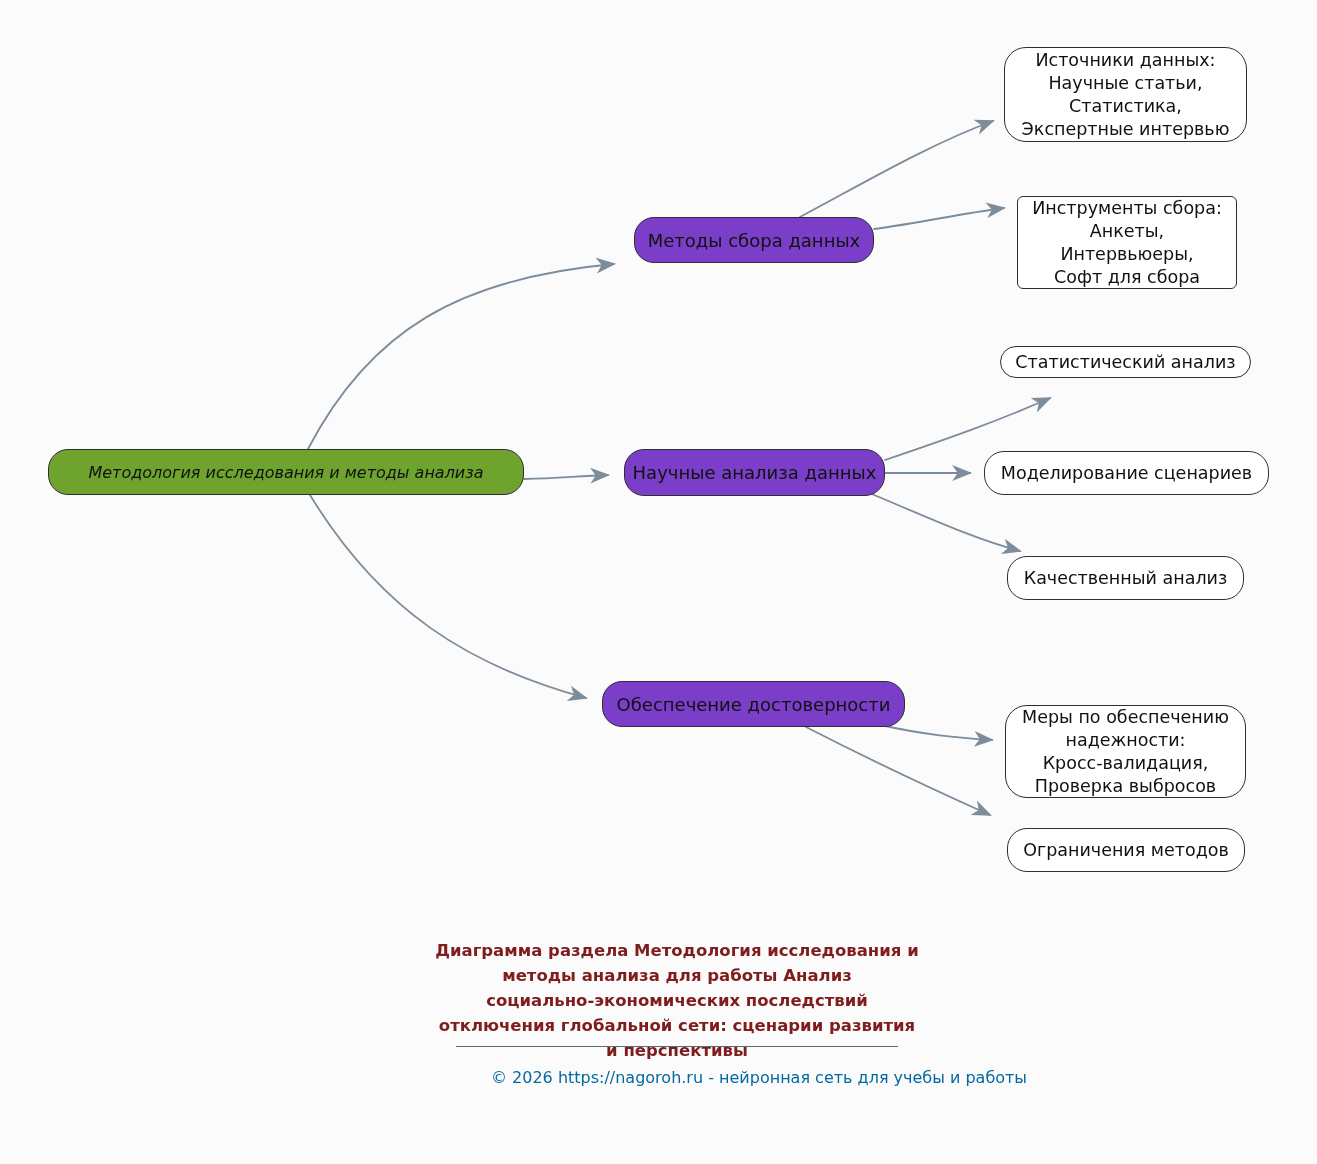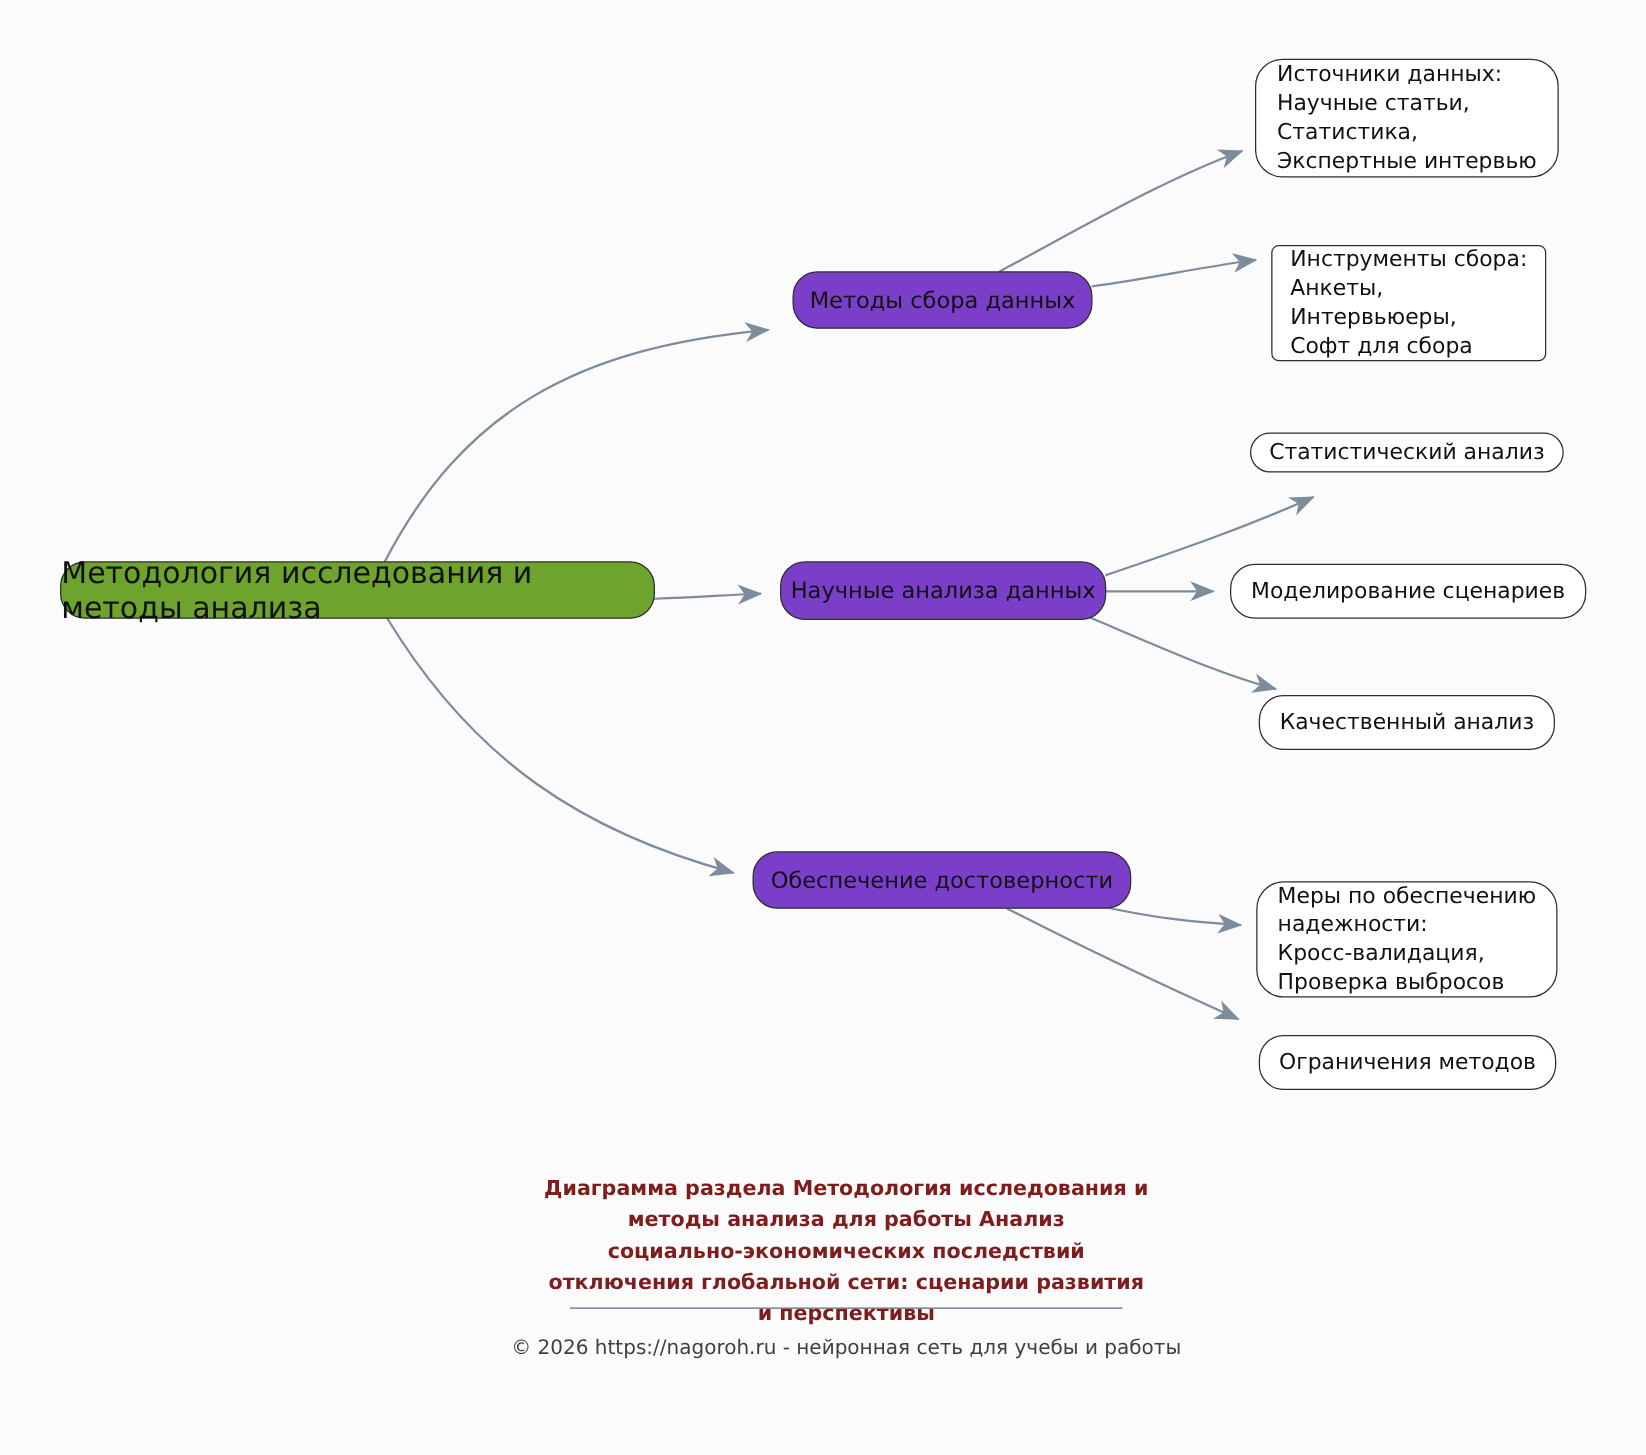--- a/index.html
+++ b/index.html
@@ -24,29 +24,29 @@
     fill: none;
     stroke: #7d8c9a;
     stroke-width: 1.8;
     stroke-linecap: round;
   }
   .node {
     position: absolute;
     display: flex;
     align-items: center;
     justify-content: center;
-    text-align: left;
+    text-align: center;
     box-sizing: border-box;
     color: #111111;
     border: 1.4px solid #2e2e2e;
     background: #ffffff;
     border-radius: 20px;
   }
   .node span { white-space: pre-line; display: block; }
-  .node.root   { background: #6ea32d; font-size: 24px; }
+  .node.root   { background: #6ea32d; font-size: 16px; font-style: italic; }
   .node.branch { background: #7b3ec9; font-size: 18px; }
   .node.leaf   { background: #ffffff; font-size: 17.5px; line-height: 23px; }
 
   #root { left: 48px;  top: 449px; width: 476px; height: 46px; }
   #b1   { left: 634px; top: 217px; width: 240px; height: 46px; }
   #b2   { left: 624px; top: 449px; width: 261px; height: 47px; }
   #b3   { left: 602px; top: 681px; width: 303px; height: 46px; }
 
   #l1   { left: 1004px; top: 47px;  width: 243px; height: 95px; border-radius: 22px; }
   #l2   { left: 1017px; top: 196px; width: 220px; height: 93px; border-radius: 6px; }
@@ -70,23 +70,23 @@
   .divider {
     position: absolute;
     left: 456px; top: 1046px;
     width: 442px;
     border-top: 1.6px solid #5a6a78;
   }
   .footer {
     position: absolute;
     left: 327px; top: 1068px;
     width: 700px;
-    text-align: center;
+    text-align: right;
     font-size: 16px;
-    color: #404040;
+    color: #0369a1;
   }
 </style>
 </head>
 <body>
 
 <div class="canvas">
 
   <svg class="edges" viewBox="0 0 1317 1164" xmlns="http://www.w3.org/2000/svg">
     <defs>
       <marker id="arrow" viewBox="0 0 10 8" refX="9" refY="4" markerWidth="11" markerHeight="9" orient="auto">

